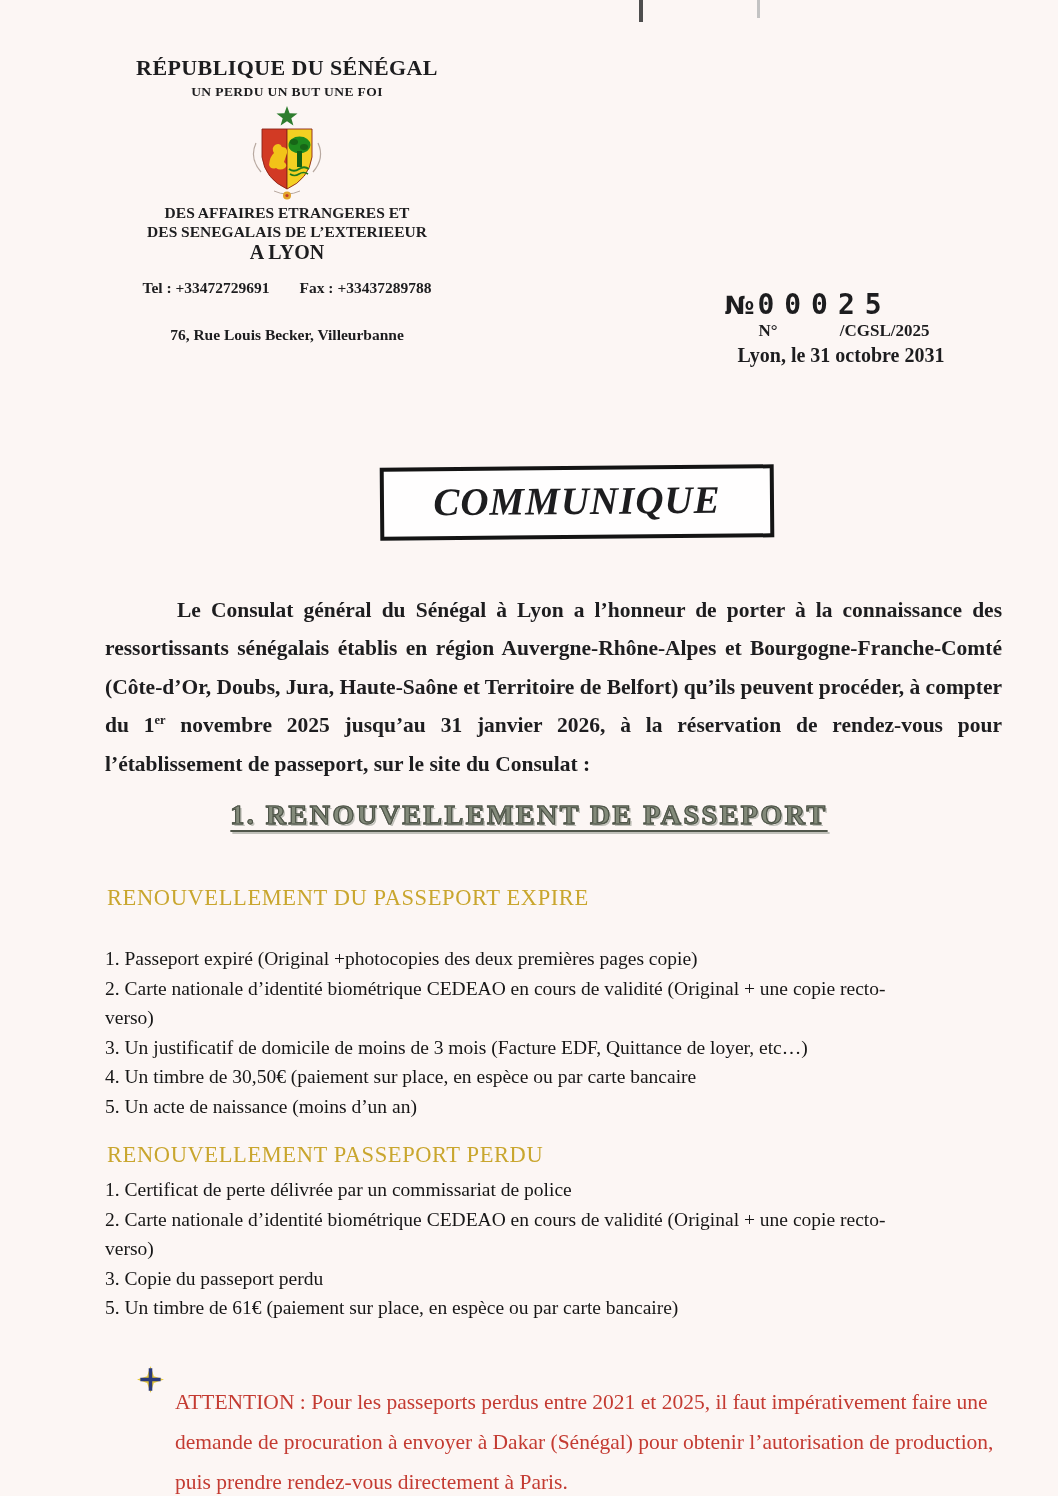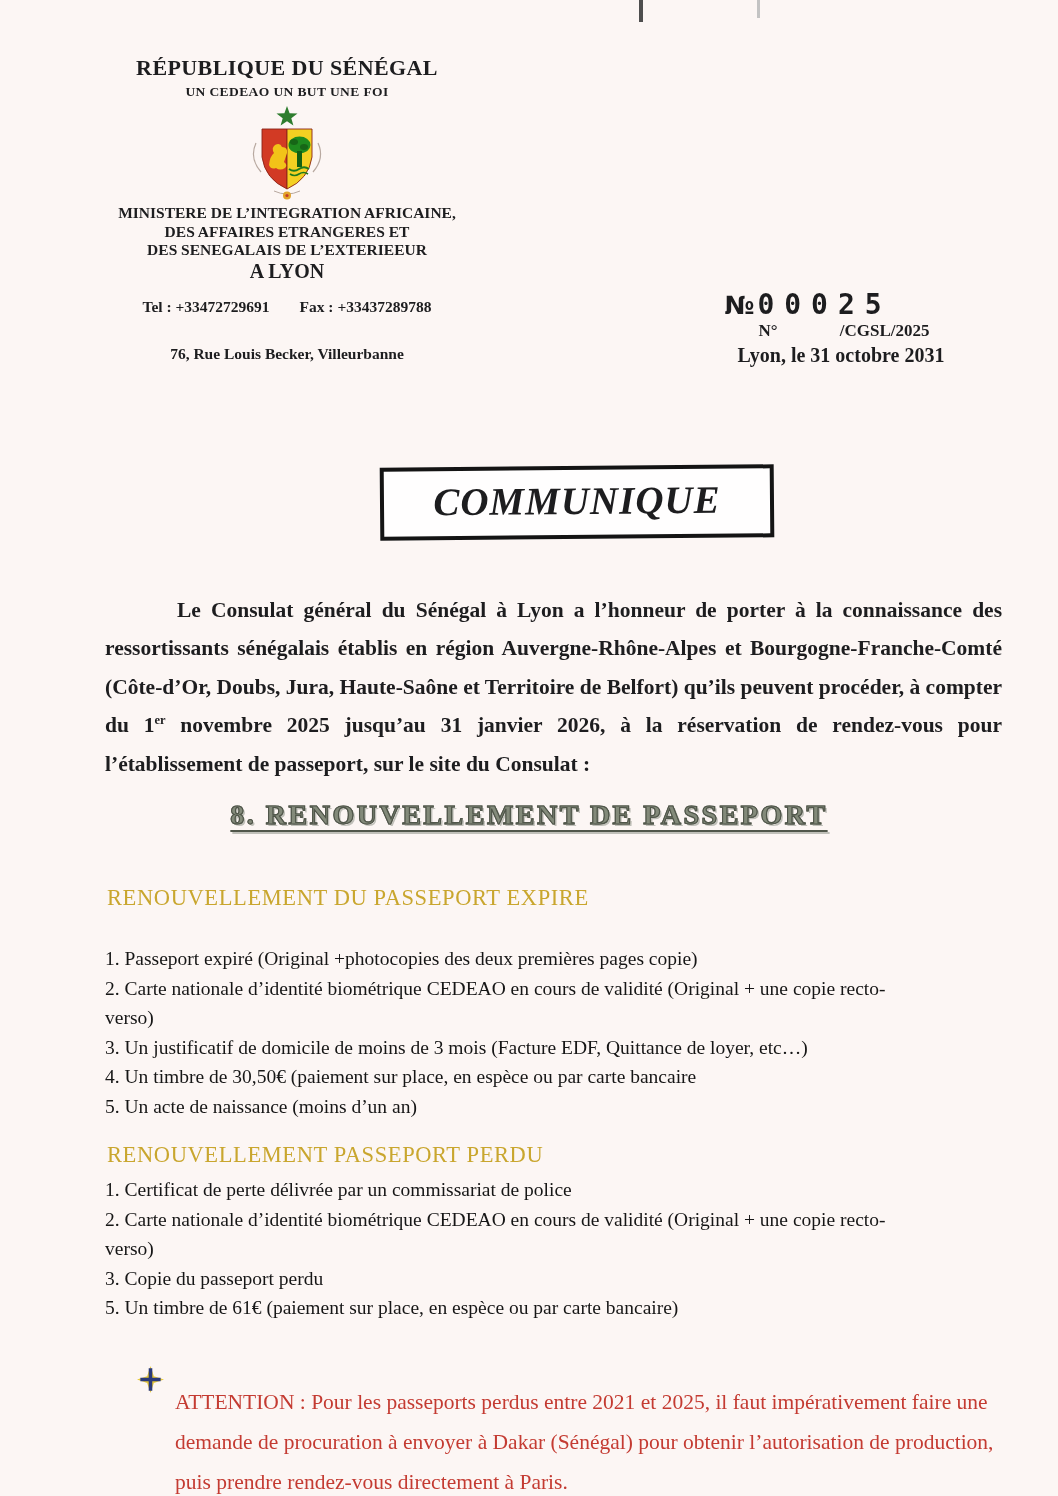--- a/index.html
+++ b/index.html
@@ -86,42 +86,41 @@
 </head>
 <body>
 
 <div class="page">
 
   <div class="tick-dark"></div>
   <div class="tick-light"></div>
 
   <div class="header-left">
     <div class="republic">RÉPUBLIQUE DU SÉNÉGAL</div>
-    <div class="motto">UN CEDEAO UN BUT UNE FOI</div>
+    <div class="motto">UN PERDU UN BUT UNE FOI</div>
 
     <svg class="arms" viewBox="0 0 86 96">
       <polygon points="43,1 45.6,8.2 53.5,8.4 47.3,13.2 49.4,20.6 43,16.2 36.6,20.6 38.7,13.2 32.5,8.4 40.4,8.2" fill="#2e7d2e"></polygon>
       <path d="M12,38 q-7,15 5,29" stroke="#b8a9a0" stroke-width="1.2" fill="none"></path>
       <path d="M74,38 q7,15 -5,29" stroke="#b8a9a0" stroke-width="1.2" fill="none"></path>
       <path d="M18,24 L43,24 L43,84 Q21,74 18,52 Z" fill="#d23a24" stroke="#8a2418" stroke-width="0.9"></path>
       <path d="M43,24 L68,24 L68,52 Q65,74 43,84 Z" fill="#f4d022" stroke="#8a2418" stroke-width="0.9"></path>
       <path d="M25,60 q1,-9 5,-12 q-3,-5 1,-8 q5,-3 7,2 q6,0 5,6 l-3,9 q4,3 1,6 q-5,3 -9,0 q-5,2 -7,-3 Z" fill="#f2c318"></path>
       <ellipse cx="55.5" cy="40" rx="11" ry="8.5" fill="#1f8a1f"></ellipse>
       <ellipse cx="50" cy="37" rx="4" ry="3" fill="#176617"></ellipse>
       <ellipse cx="60" cy="42" rx="4" ry="3" fill="#176617"></ellipse>
       <rect x="53" y="46" width="5" height="16" fill="#135f13"></rect>
       <path d="M45,64 q5,3.5 10,0 q5,-3.5 10,0" stroke="#1e7a1e" stroke-width="2" fill="none"></path>
       <path d="M46,69 q4.5,3 9,0 q4.5,-3 9,0" stroke="#1e7a1e" stroke-width="1.6" fill="none"></path>
       <path d="M30,86 q13,6 26,0" stroke="#b8a9a0" stroke-width="1" fill="none"></path>
       <circle cx="43" cy="90.5" r="4" fill="#e2a32a"></circle>
       <circle cx="43" cy="90.5" r="1.6" fill="#c23a2a"></circle>
     </svg>
 
     <div class="ministry">
-        <div>MINISTERE DE L’INTEGRATION AFRICAINE,</div>
         <div>DES AFFAIRES ETRANGERES ET</div>
         <div>DES SENEGALAIS DE L’EXTERIEEUR</div>
       </div>
 
     <div class="consulate-city">A LYON</div>
 
     <div class="telfax">
       <span>Tel : +33472729691</span>
       <span class="fax">Fax : +33437289788</span>
     </div>
@@ -141,21 +140,21 @@
   </div>
 
   <div class="communique-wrap">
     <div class="communique-box">
       <span class="communique-title">COMMUNIQUE</span>
     </div>
   </div>
 
   <p class="intro"><span>Le Consulat général du Sénégal à Lyon a l’honneur de porter à la connaissance des ressortissants sénégalais établis en région Auvergne-Rhône-Alpes et Bourgogne-Franche-Comté (Côte-d’Or, Doubs, Jura, Haute-Saône et Territoire de Belfort) qu’ils peuvent procéder, à compter du 1</span><sup>er</sup><span> novembre 2025 jusqu’au 31 janvier 2026, à la réservation de rendez-vous pour l’établissement de passeport, sur le site du Consulat :</span></p>
 
-  <div class="section-heading">8. RENOUVELLEMENT DE PASSEPORT</div>
+  <div class="section-heading">1. RENOUVELLEMENT DE PASSEPORT</div>
 
   <div class="gold-heading gold-1">RENOUVELLEMENT DU PASSEPORT EXPIRE</div>
   <ul class="req-list list-1">
       <li>1. Passeport expiré (Original +photocopies des deux premières pages copie)</li>
       <li>2. Carte nationale d’identité biométrique CEDEAO en cours de validité (Original + une copie recto-
 verso)</li>
       <li>3. Un justificatif de domicile de moins de 3 mois (Facture EDF, Quittance de loyer, etc…)</li>
       <li>4. Un timbre de 30,50€ (paiement sur place, en espèce ou par carte bancaire</li>
       <li>5. Un acte de naissance (moins d’un an)</li>
     </ul>

